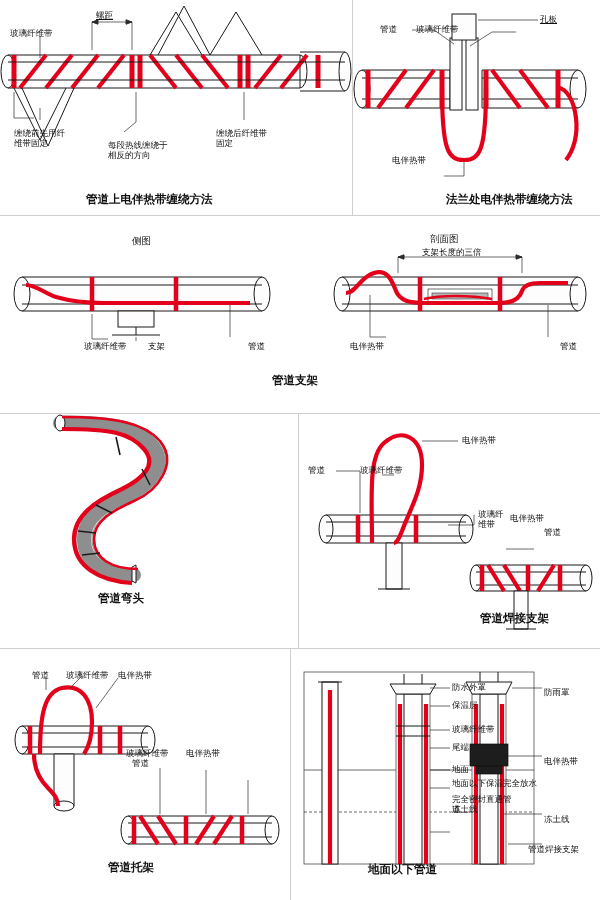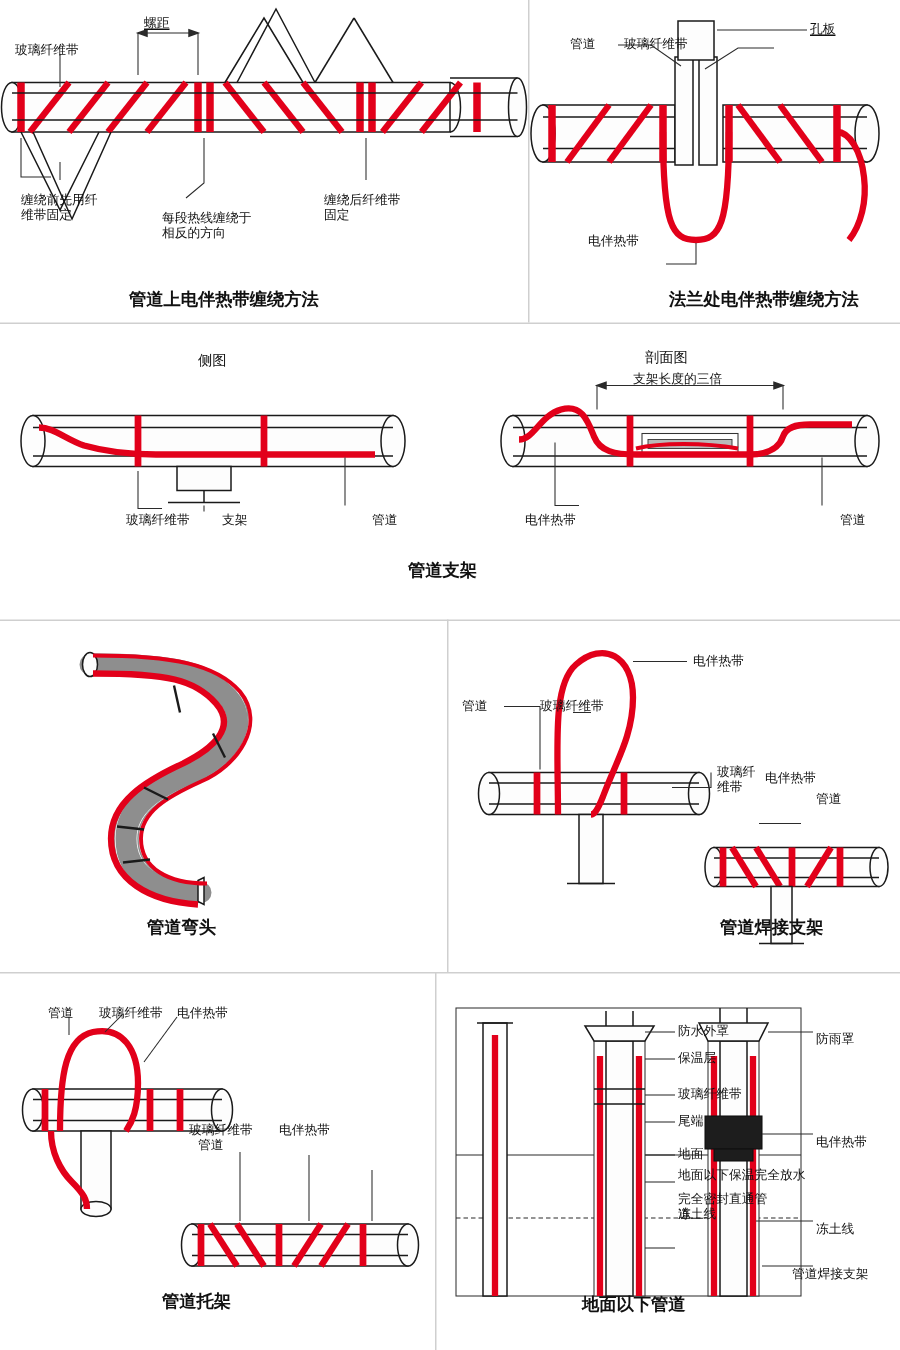--- a/index.html
+++ b/index.html
@@ -212,21 +212,21 @@
     <div class="lbl" style="left:248px;top:126px;">管道</div>
 
     <div class="lbl" style="left:430px;top:18px;font-size:9.5px;">剖面图</div>
     <div class="lbl" style="left:422px;top:32px;">支架长度的三倍</div>
     <div class="lbl" style="left:350px;top:126px;">电伴热带</div>
     <div class="lbl" style="left:560px;top:126px;">管道</div>
 
     <div class="cap" style="left:272px;top:158px;">管道支架</div>
   </div>
 
-  <div class="panel" style="left:0;top:413px;width:298px;height:235px;padding-left:48px;">
+  <div class="panel" style="left:0;top:393px;width:298px;height:235px;padding-left:48px;">
     <svg width="298" height="235" viewBox="0 0 298 235">
 
       <path class="gray" style="stroke-width:14" d="M60,30 C112,30 136,34 152,52 C168,70 150,92 128,102 C104,112 84,124 84,146 C84,170 104,182 134,182"></path>
       <path class="grayd" d="M60,23 C114,23 142,28 159,48 C176,70 156,98 132,108 C110,118 92,128 92,146 C92,166 110,176 136,176"></path>
       <path class="grayd" d="M60,37 C110,37 130,40 145,56 C160,72 144,86 124,96 C98,108 76,122 76,146 C76,174 100,188 132,188"></path>
 
       <ellipse class="pipe" cx="60" cy="30" rx="5" ry="8" fill="#e6e6e6"></ellipse>
       <path class="pipe" d="M132,174 l4,-2 l0,18 l-4,-2 Z" fill="#e6e6e6"></path>
 
       <path class="red" d="M62,36 C112,36 130,40 144,56 C158,72 142,86 122,96 C96,108 74,122 74,146 C74,174 100,188 132,190"></path>
@@ -420,15 +420,15 @@
   <div class="lbl" style="left:452px;top:764px;">地面</div>
   <div class="lbl" style="left:452px;top:778px;">地面以下保温完全放水</div>
   <div class="lbl" style="left:452px;top:804px;">冻土线</div>
   <div class="lbl w" style="left:452px;top:794px;width:60px;">完全密封直通管道</div>
 
   <div class="lbl" style="left:544px;top:688px;font-family:Liberation Mono, monospace;">防雨罩</div>
   <div class="lbl" style="left:544px;top:756px;">电伴热带</div>
   <div class="lbl" style="left:544px;top:814px;">冻土线</div>
   <div class="lbl" style="left:528px;top:844px;">管道焊接支架</div>
 
-  <div class="cap" style="left:388px;top:862px;">地面以下管道</div>
+  <div class="cap" style="left:368px;top:862px;">地面以下管道</div>
 
 </div>
 
 </body></html>

